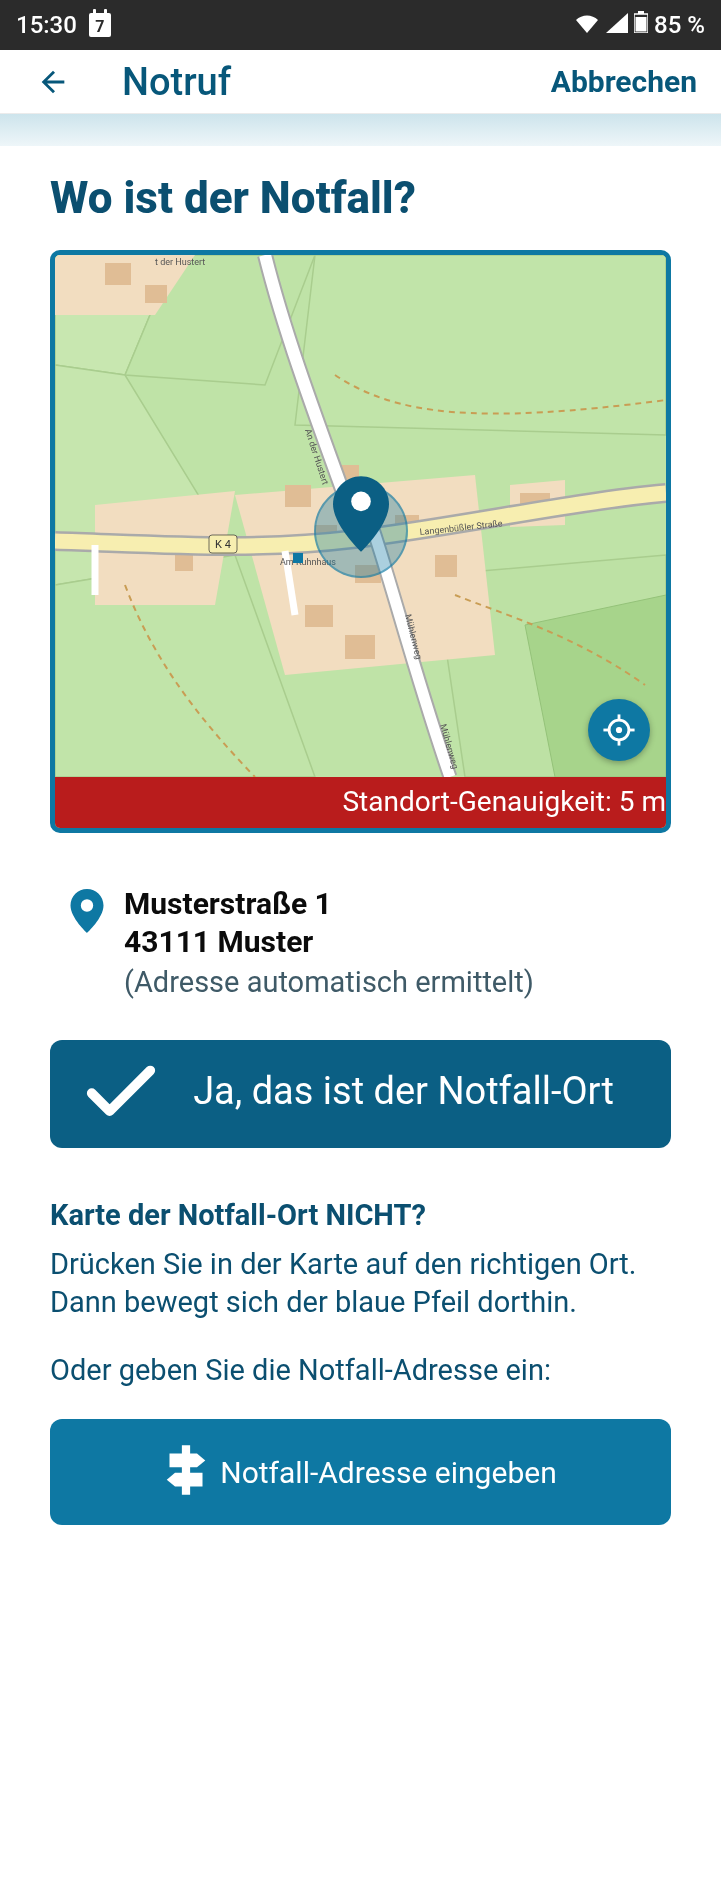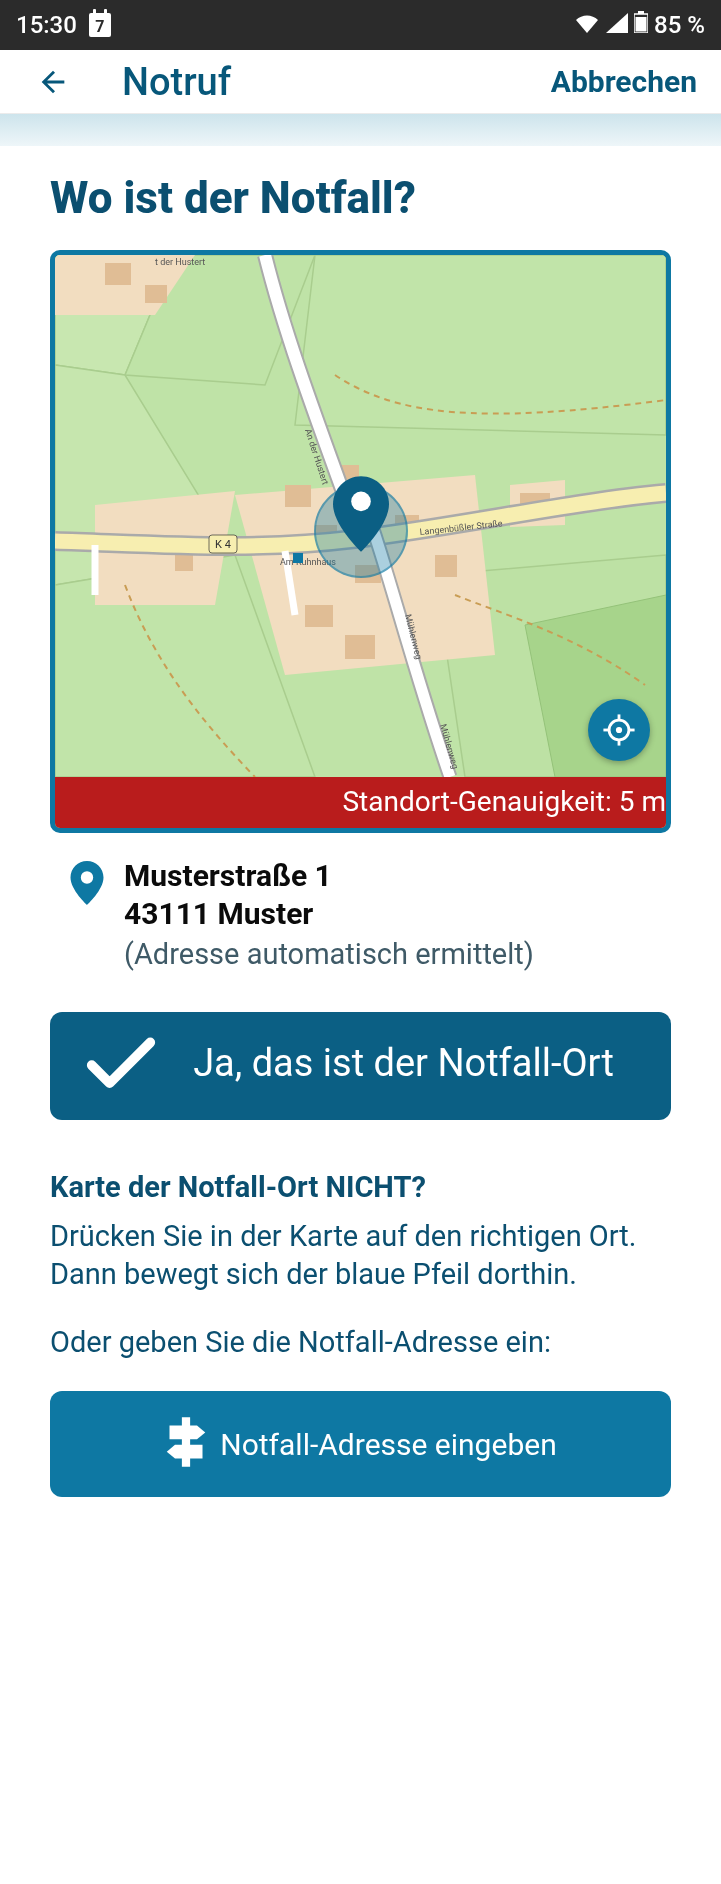--- a/index.html
+++ b/index.html
@@ -41,21 +41,21 @@
   .accuracy-circle { position:absolute; left:50%; top:50%; transform:translate(-50%,-34%); width:94px; height:94px; border-radius:50%; background:rgba(14,120,163,0.35); border:2px solid rgba(14,120,163,0.5); }
   .pin { position:relative; z-index:2; }
   .recenter-btn {
     position:absolute; right:16px; bottom:16px;
     width:62px; height:62px; border-radius:50%;
     background:#0e78a3; display:flex; align-items:center; justify-content:center;
     box-shadow:0 2px 6px rgba(0,0,0,0.3); cursor:pointer;
   }
   .map-footer { background:#b91c1c; color:#fff; font-size:28px; text-align:right; padding:8px 0 10px; }
 
-  .addr-block { display:flex; gap:20px; padding: 24px 4px 0 20px; }
+  .addr-block { display:flex; gap:20px; padding: 52px 4px 0 20px; }
   .addr-icon { color:#0e78a3; flex-shrink:0; padding-top:4px; }
   .addr-lines { font-size:30px; line-height:1.25; }
   .addr-strong { font-weight:700; color:#0b0b0b; }
   .addr-note { color:#3f5a67; font-size:29px; margin-top:4px; }
 
   .confirm-btn {
     margin-top:40px;
     background:#0b5f84; color:#fff;
     border-radius:12px; padding:24px 24px 28px;
     display:flex; align-items:center; gap:4px;

